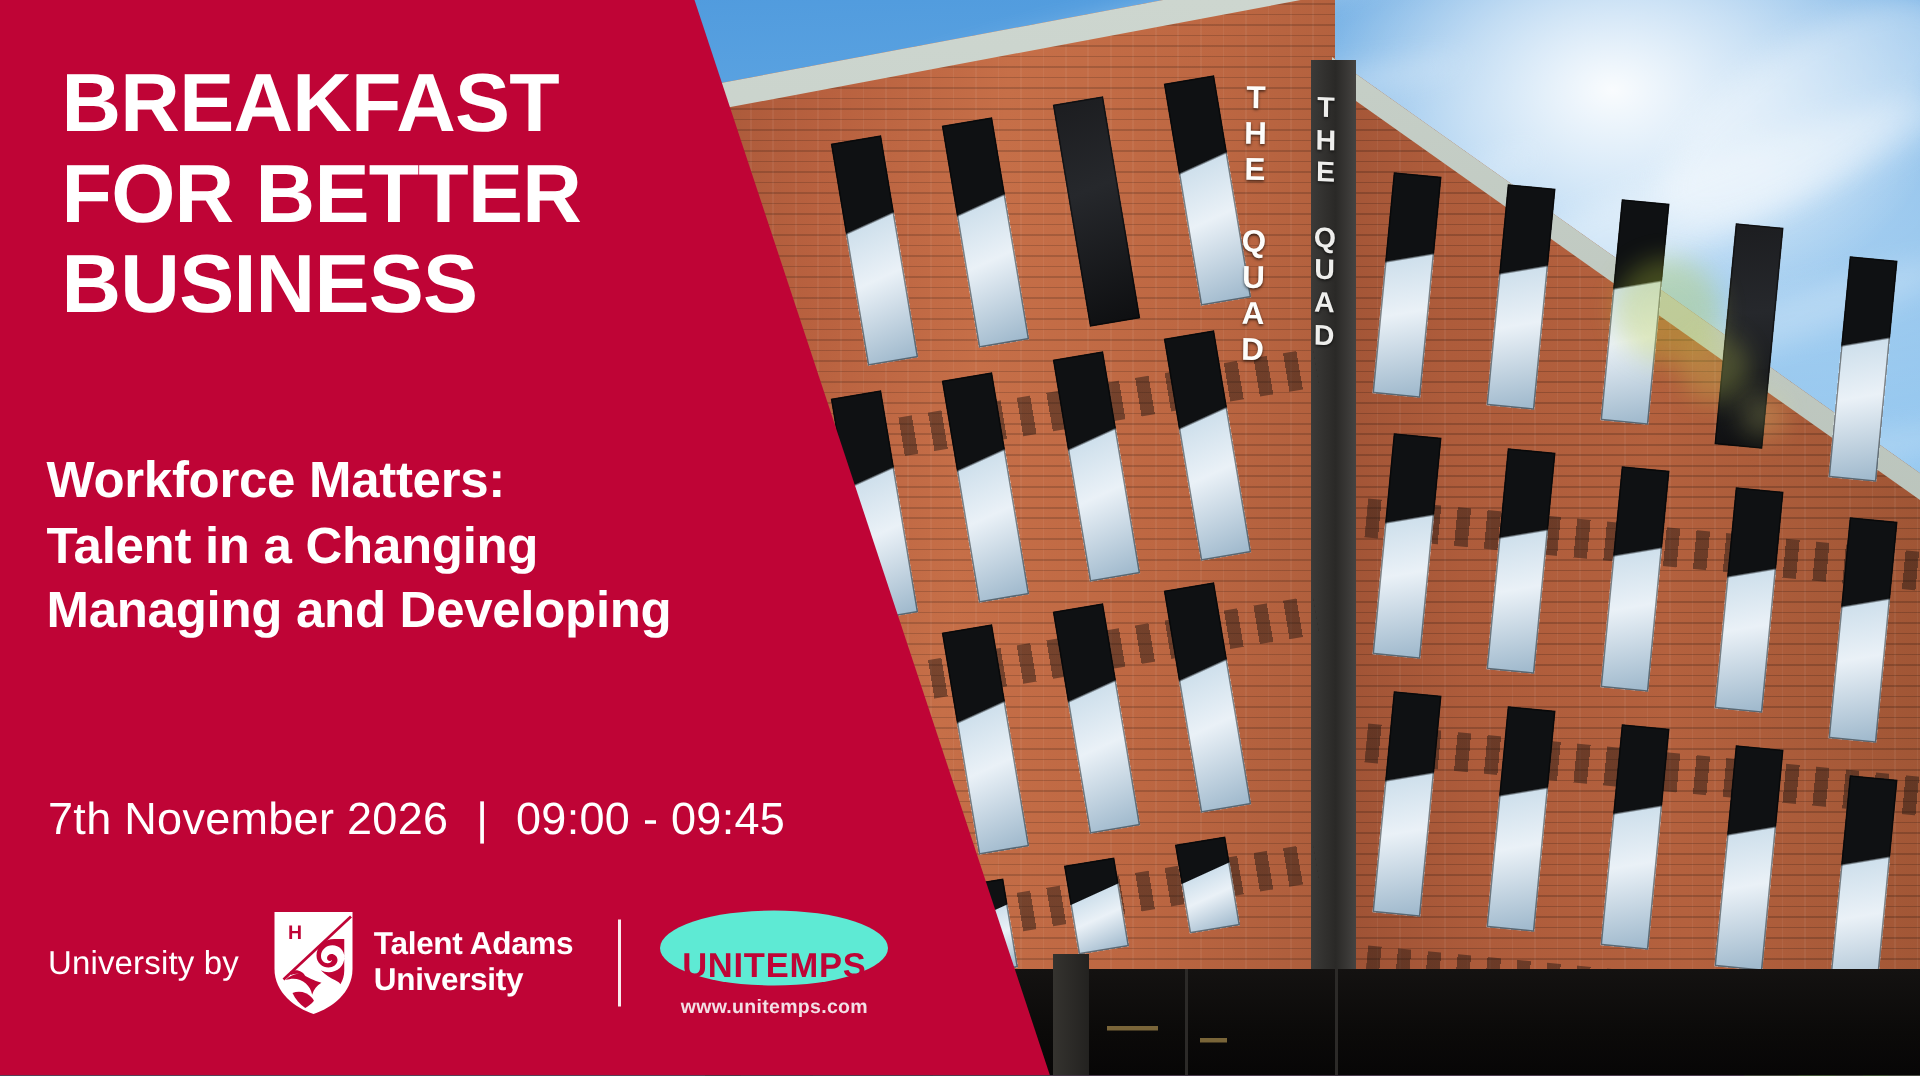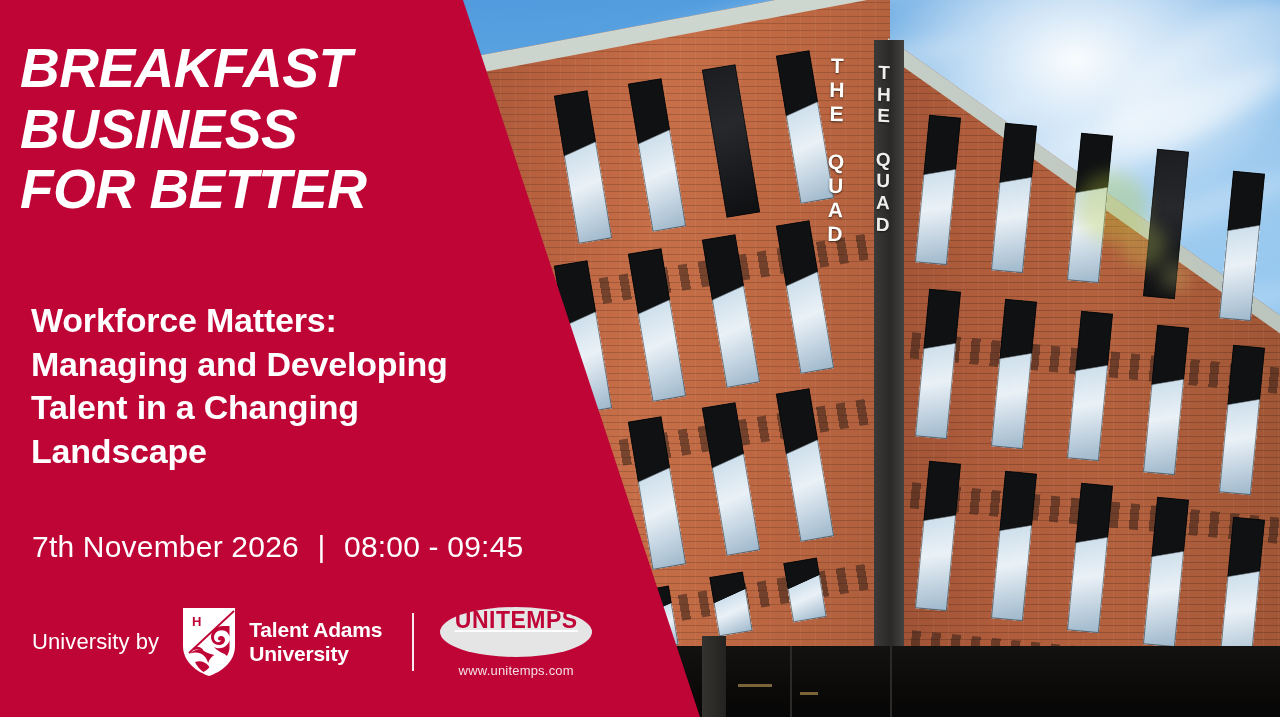--- a/index.html
+++ b/index.html
@@ -136,22 +136,22 @@
 
   
   .panel{
     position:absolute; left:0; top:0; width:760px; height:717px;
     background:#bf0436;
     clip-path:polygon(0 0, 463px 0, 700px 717px, 0 717px);
     color:#ffffff;
   }
 
   .headline{
-    position:absolute; left:20px; top:38px; width:430px;
-    font-size:55px; font-weight:700; line-height:1.10; letter-spacing:-.5px;font-style:italic;
+    position:absolute; left:41px; top:38px; width:430px;
+    font-size:55px; font-weight:700; line-height:1.10; letter-spacing:-.5px;
   }
   .subhead{
     position:absolute; left:31px; top:299px; width:530px;
     font-size:34px; font-weight:700; line-height:1.28; letter-spacing:-.2px;
   }
   .when{
     position:absolute; left:32px; top:530px;
     font-size:30px; font-weight:400; letter-spacing:.2px;
   }
   .when .sep{ display:inline-block; padding:0 10px; }
@@ -167,24 +167,24 @@
   .ha-lockup{ display:flex; align-items:center; gap:12px; }
   .crest{ width:56px; height:72px; position:relative; }
   .ha-text{ font-size:21px; font-weight:700; line-height:1.16; letter-spacing:-.2px; }
 
   .divider{ width:2px; height:58px; background:rgba(255,255,255,.92); margin:0 26px 0 30px; }
 
   
   .unitemps{ display:flex; flex-direction:column; align-items:center; }
   .ut-oval{
     width:152px; height:50px; border-radius:50%;
-    background:#e5e5e5; display:flex; align-items:flex-start; justify-content:center;text-decoration:underline;
+    background:#5eead4; display:flex; align-items:flex-end; justify-content:center;
   }
   .ut-word{ color:#bf0436; font-size:23px; font-weight:700; letter-spacing:.5px; }
-  .ut-url{ margin-top:6px; font-size:13px; font-weight:400; color:#f3dfe5; letter-spacing:.2px; }
+  .ut-url{ margin-top:6px; font-size:13px; font-weight:700; color:#f3dfe5; letter-spacing:.2px; }
 </style>
 </head>
 <body>
 
 <div class="poster">
 
   <div class="photo">
     <div class="sky"></div>
     <div class="cloud c1"></div>
     <div class="cloud c2"></div>
@@ -319,35 +319,34 @@
         <span>U</span>
         <span>A</span>
         <span>D</span>
     </div>
   </div>
 
   <div class="panel">
 
     <div class="headline">
       <div>BREAKFAST</div>
+      <div>FOR BETTER</div>
       <div>BUSINESS</div>
-      <div>FOR BETTER</div>
     </div>
 
     <div class="subhead">
       <div>Workforce Matters:</div>
+      <div>Talent in a Changing</div>
       <div>Managing and Developing</div>
-      <div>Talent in a Changing</div>
-      <div>Landscape</div>
     </div>
 
     <div class="when">
       <span>7th November 2026</span>
       <span class="sep">|</span>
-      <span>08:00 - 09:45</span>
+      <span>09:00 - 09:45</span>
     </div>
 
     <div class="sponsors">
       <span class="sponsored-by">University by</span>
 
       <div class="ha-lockup">
         <span class="crest">
           <svg viewBox="0 0 56 72" width="56" height="72" aria-hidden="true">
             <path d="M2 2 H54 V40 C54 56 40 66 28 70 C16 66 2 56 2 40 Z" fill="#ffffff"></path>
             <path d="M4.5 4.5 L53 4.5" stroke="#bf0436" stroke-width="0"></path>

